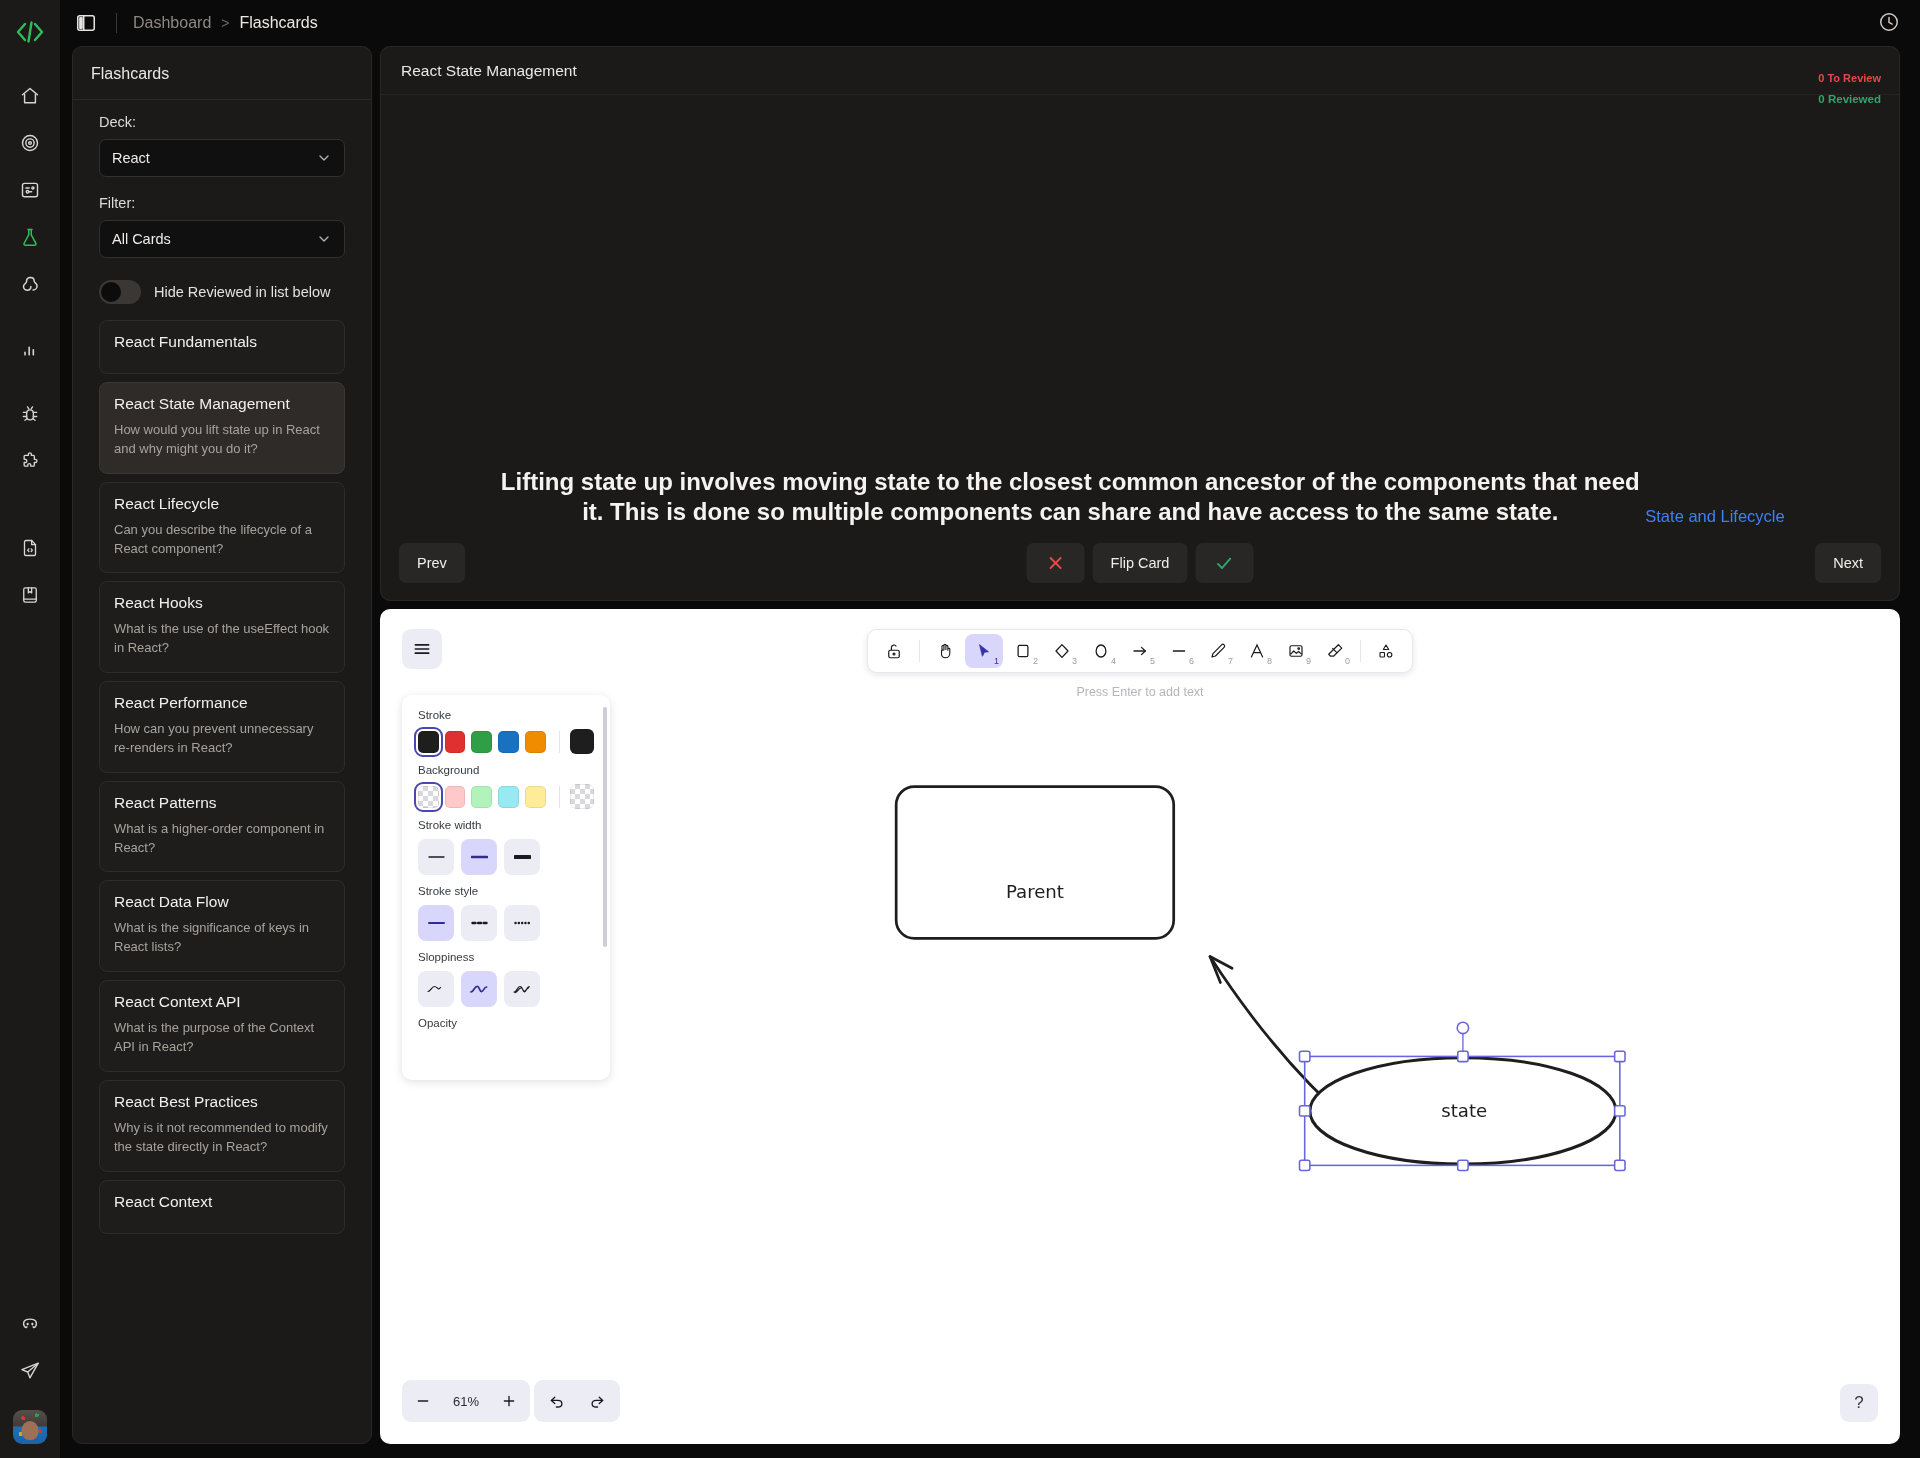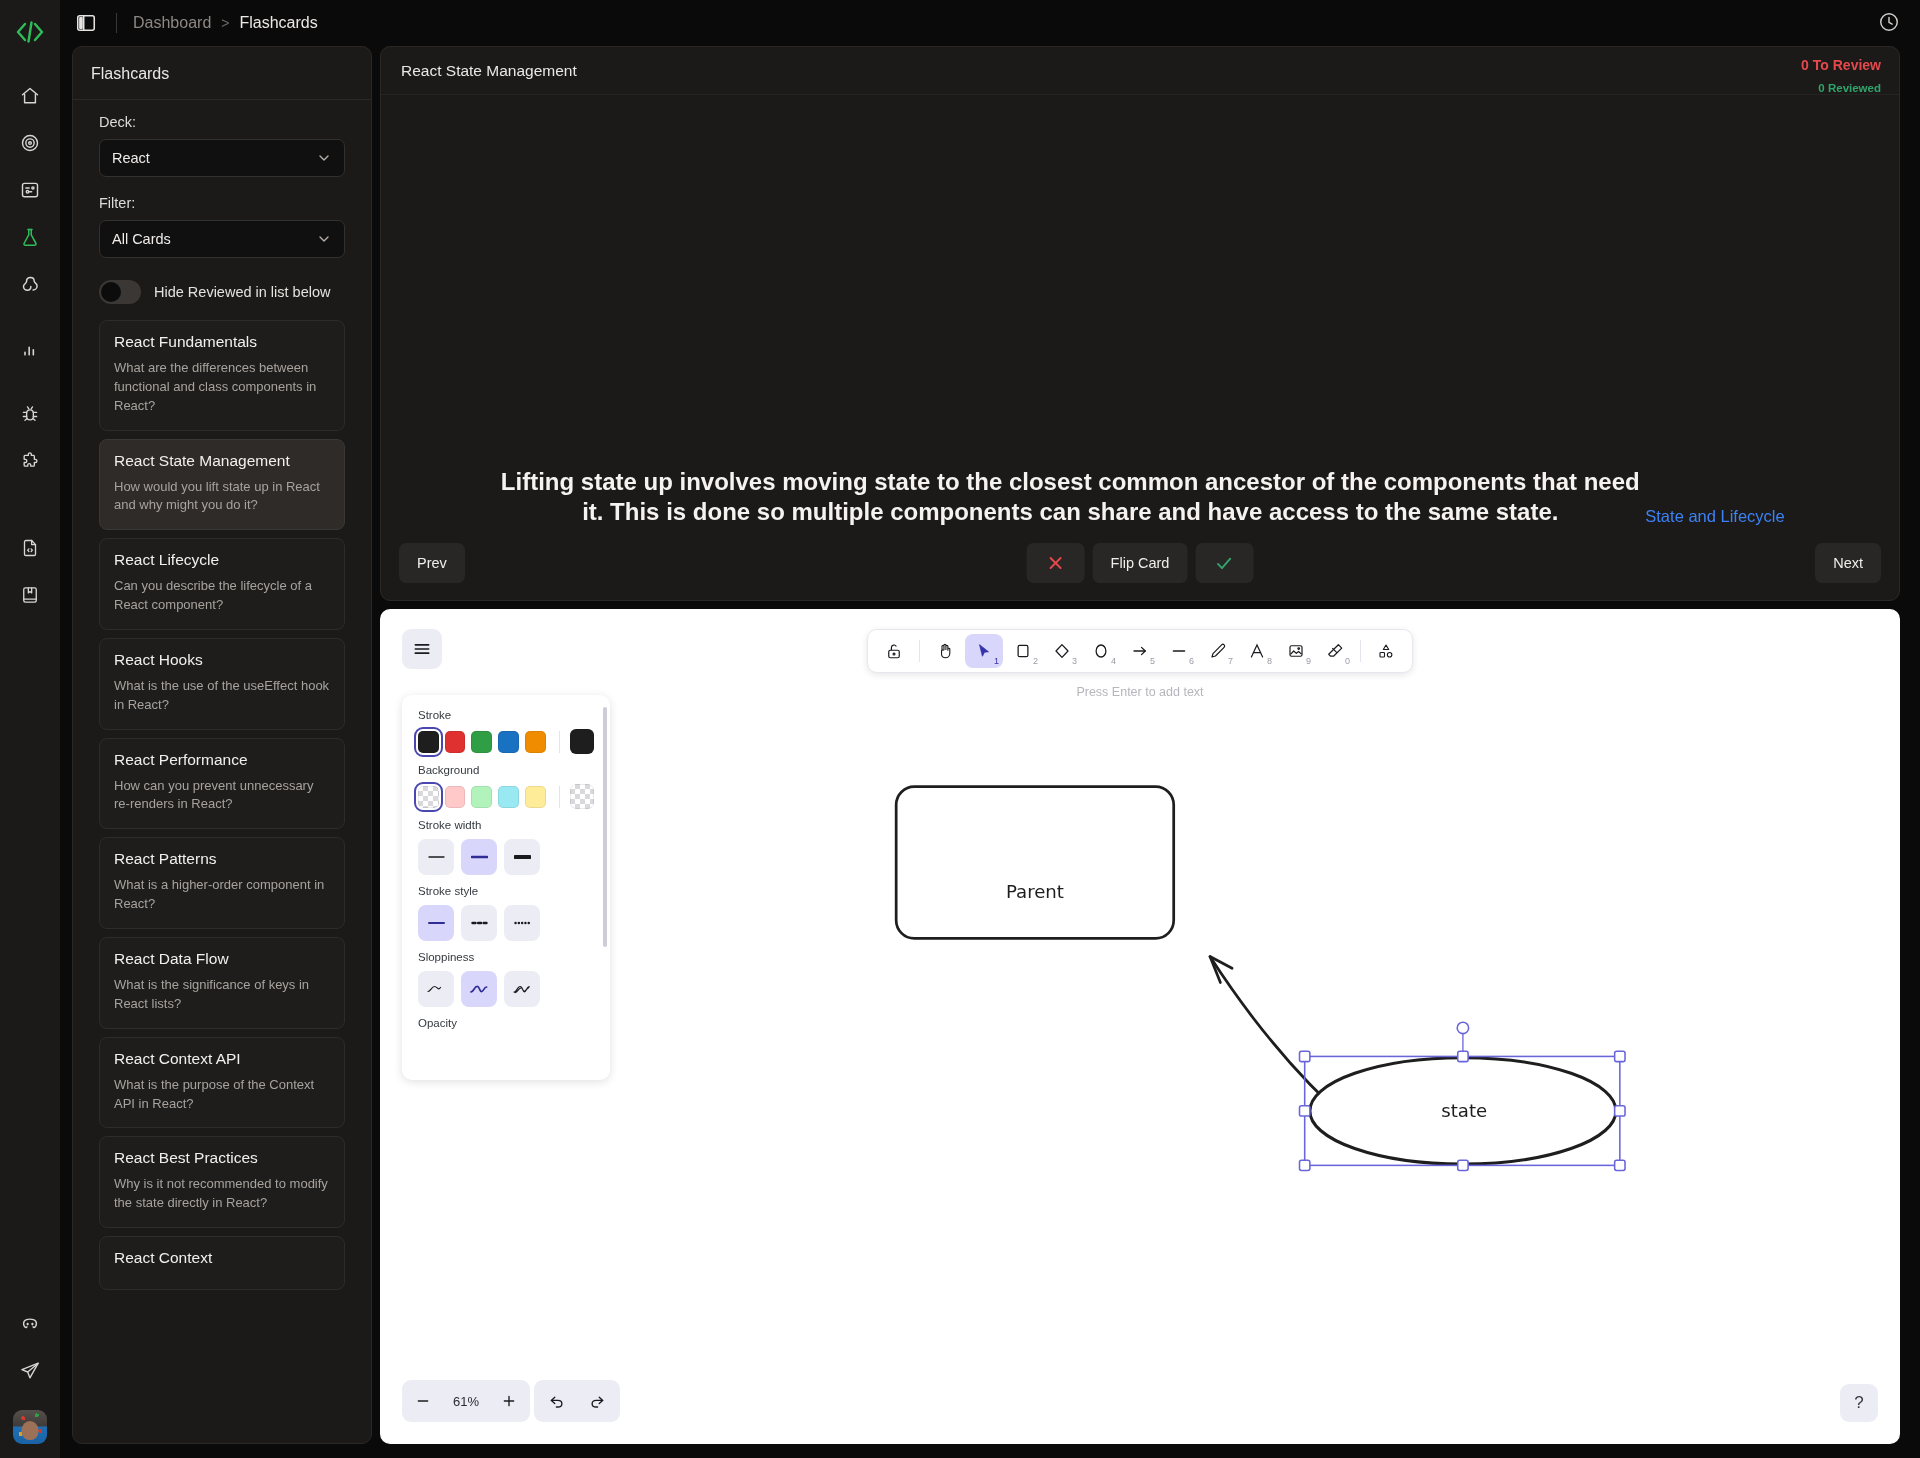--- a/index.html
+++ b/index.html
@@ -117,21 +117,21 @@
     background: #1c1a18; border: 1px solid #2a2725; border-radius: 10px;
     height: 555px; flex: 0 0 555px; display: flex; flex-direction: column;
     overflow: hidden; position: relative;
   }
   .study-head {
     height: 48px; flex:0 0 48px; display: flex; align-items: center;
     padding: 0 20px; border-bottom: 1px solid #262422;
     font-size: 15.5px; color: #eae7e4; position: relative;
   }
   .study-badges { position: absolute; right: 18px; top: 6px; text-align: right; }
-  .badge-review { font-size: 14px; font-weight: bold; color: #e5484d; line-height: 1.8; }
+  .badge-review { font-size: 11px; font-weight: bold; color: #e5484d; line-height: 1.8; margin-top: 16px; }
   .badge-reviewed { font-size: 11.5px; font-weight: bold; color: #30a46c; line-height: 1.8; }
   .study-body {
     flex: 1; display: flex; flex-direction: row;
     align-items: flex-end; justify-content: center; padding: 0 60px;
   }
   .answer-text {
     font-size: 24px; font-weight: bold; color: #f5f2f0; text-align: center;
     line-height: 1.22; max-width: 1150px;
   }
   .answer-link {
@@ -391,21 +391,20 @@
         </div>
         <div class="toggle-row">
           <div class="toggle">
               <div class="knob"></div>
             </div>
           <span class="toggle-label">Hide Reviewed in list below</span>
         </div>
         <div class="card-list">
             <div class="card-item">
               <div class="card-item-title">React Fundamentals</div>
-              <div class="card-item-q">What are the differences between functional and class components in React?</div>
             </div>
             <div class="card-item selected">
               <div class="card-item-title">React State Management</div>
               <div class="card-item-q">How would you lift state up in React and why might you do it?</div>
             </div>
             <div class="card-item">
               <div class="card-item-title">React Lifecycle</div>
               <div class="card-item-q">Can you describe the lifecycle of a React component?</div>
             </div>
             <div class="card-item">

